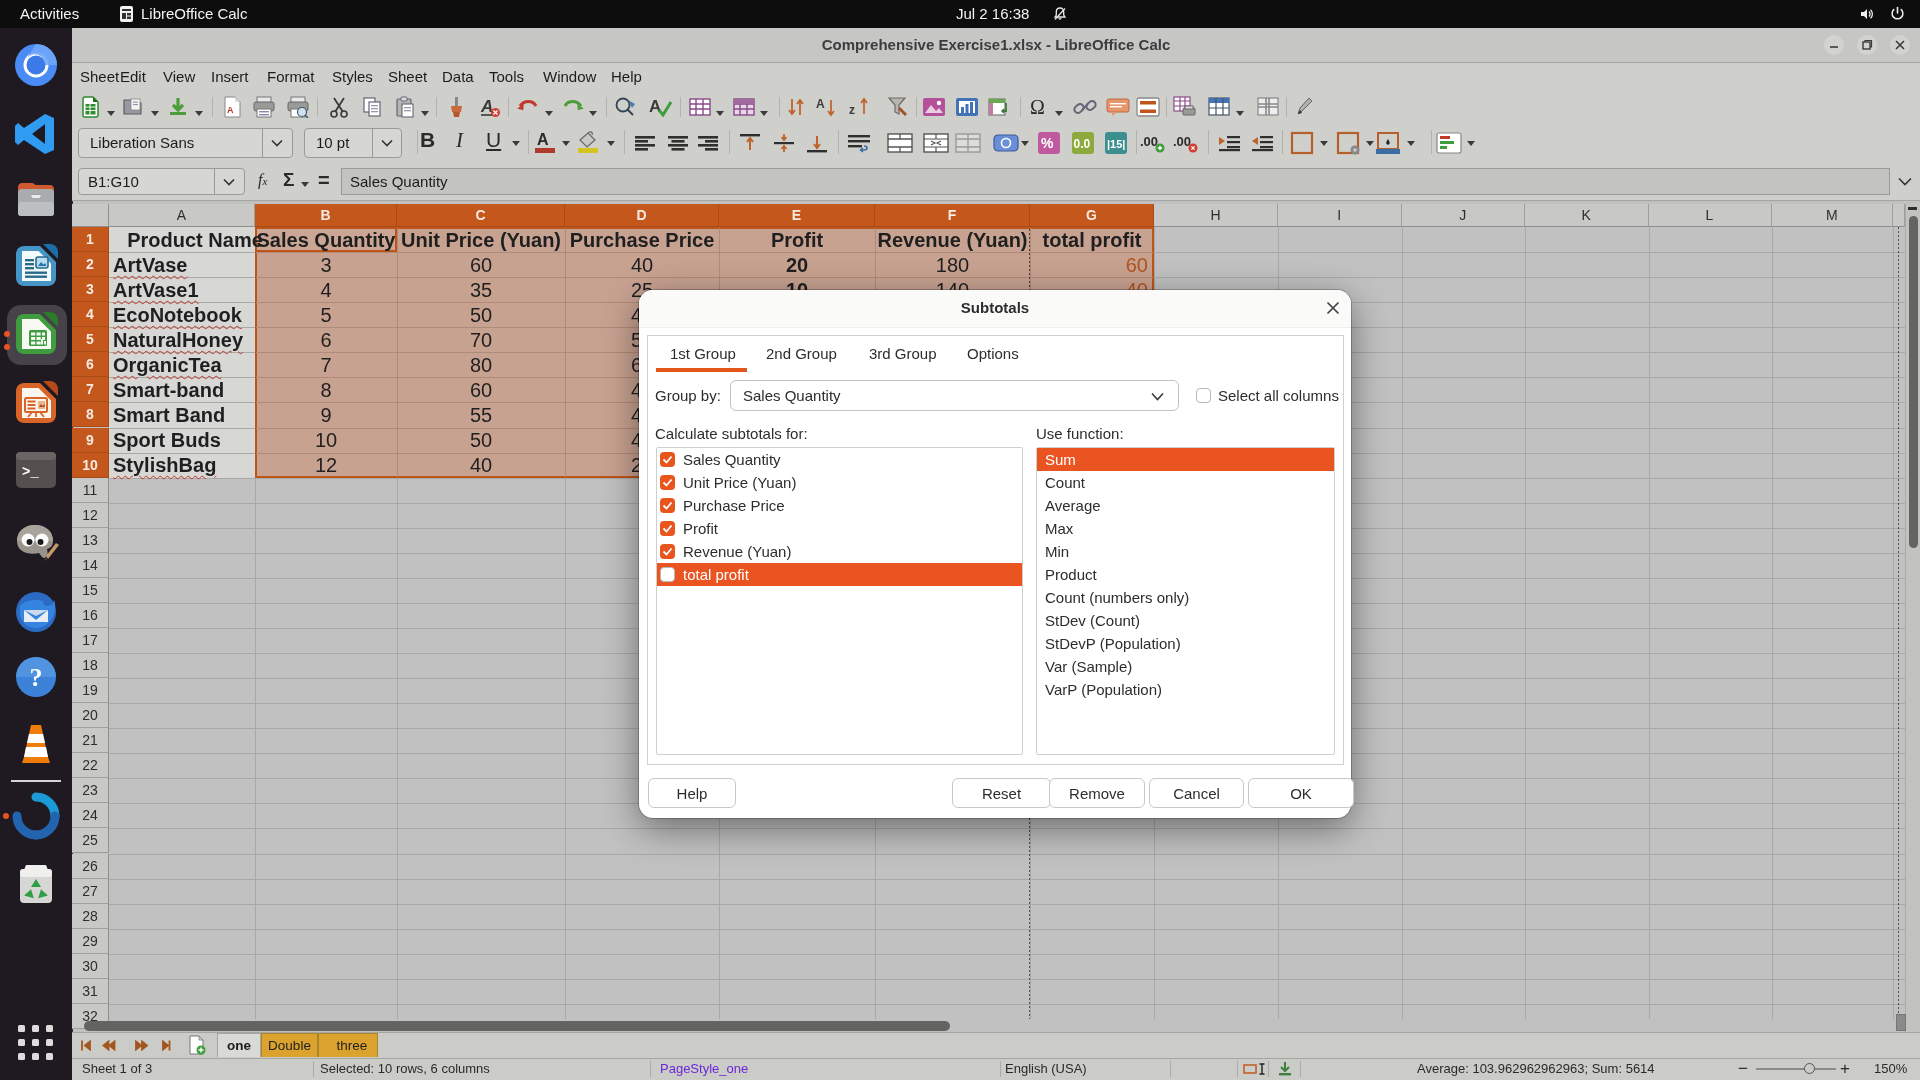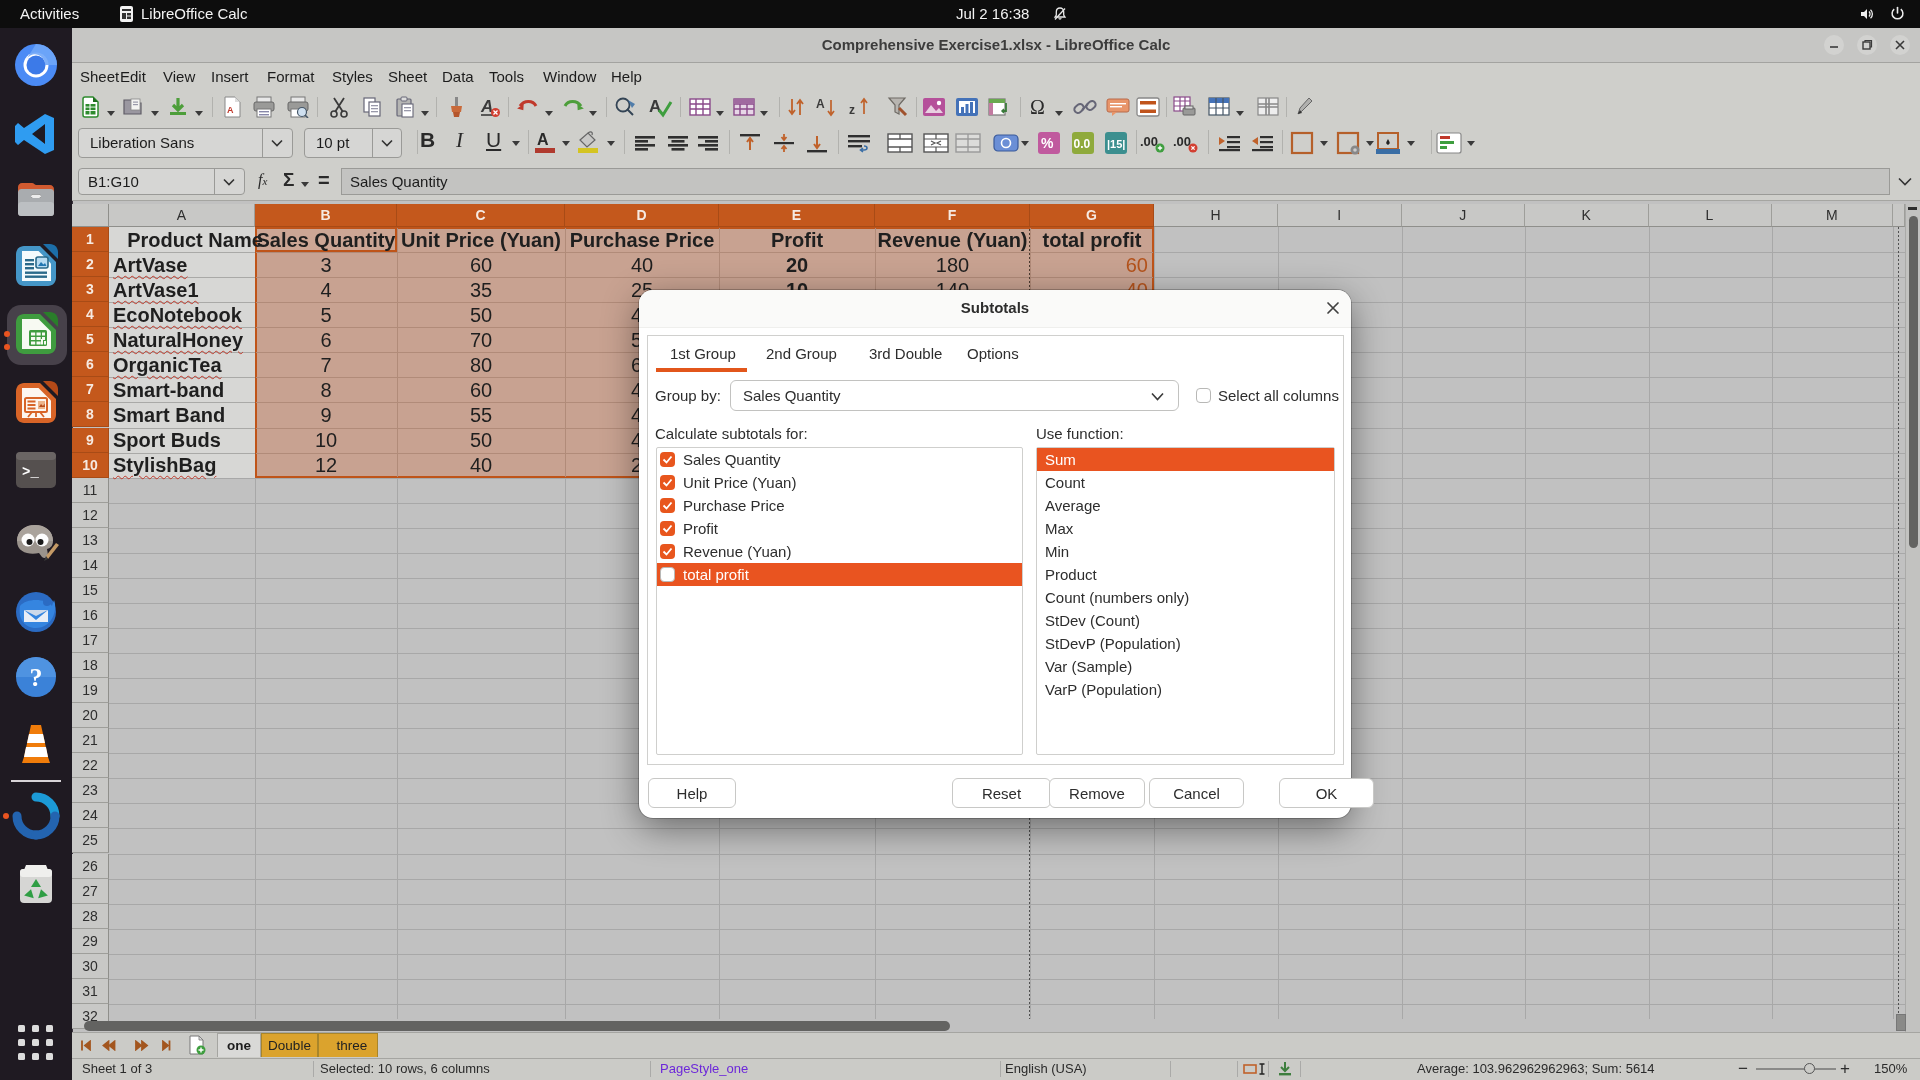--- a/index.html
+++ b/index.html
@@ -847,21 +847,21 @@
 <div class="tx" style="left:1874px;top:1061px;font-size:13px;color:#2a2a2a;">150%</div>
 <div class="ab" style="left:639px;top:290px;width:712px;height:528px;background:#ffffff;border-radius:14px;box-shadow:0 10px 36px rgba(0,0,0,0.45), 0 0 0 1px rgba(0,0,0,0.22);"></div>
 <div class="ab" style="left:639px;top:290px;width:712px;height:37px;background:#fafaf9;border-bottom:1px solid #efefed;border-radius:14px 14px 0 0;"></div>
 <div class="tx" style="left:639px;top:299px;width:712px;text-align:center;font-size:15px;font-weight:bold;color:#2d2d2d;">Subtotals</div>
 <svg class="ab" style="left:1324px;top:299px;" width="18" height="18" viewBox="0 0 18 18">
       <path d="M4 4 L14 14 M14 4 L4 14" stroke="#414141" stroke-width="1.7" stroke-linecap="round"></path>
     </svg>
 <div class="ab" style="left:647px;top:335px;width:697px;height:430px;border:1px solid #d0d0ce;box-sizing:border-box;"></div>
 <div class="tx dlgtxt" style="left:670px;top:345px;">1st Group</div>
 <div class="tx dlgtxt" style="left:766px;top:345px;">2nd Group</div>
-<div class="tx dlgtxt" style="left:869px;top:345px;">3rd Double</div>
+<div class="tx dlgtxt" style="left:869px;top:345px;">3rd Group</div>
 <div class="tx dlgtxt" style="left:967px;top:345px;">Options</div>
 <div class="ab" style="left:656px;top:368px;width:91px;height:4px;background:#e2561b;"></div>
 <div class="tx dlgtxt" style="left:655px;top:387px;">Group by:</div>
 <div class="ab" style="left:730px;top:380px;width:449px;height:31px;background:#fff;border:1px solid #c2c2c0;border-radius:6px;box-sizing:border-box;"></div>
 <div class="tx dlgtxt" style="left:743px;top:387px;">Sales Quantity</div>
 <svg class="ab" style="left:1151px;top:392px;" width="13" height="9" viewBox="0 0 13 9">
       <path d="M1 1.5 L6.5 7.5 L12 1.5" fill="none" stroke="#3a3a3a" stroke-width="1.6"></path>
     </svg>
 <div class="ab" style="left:1196px;top:388px;width:15px;height:15px;background:#fff;border:1px solid #b8b8b6;border-radius:4px;box-sizing:border-box;"></div>
 <div class="tx dlgtxt" style="left:1218px;top:387px;">Select all columns</div>
@@ -906,13 +906,13 @@
 <div class="tx dlgtxt" style="left:1045px;top:566px;color:#2d2d2d;">Product</div>
 <div class="tx dlgtxt" style="left:1045px;top:589px;color:#2d2d2d;">Count (numbers only)</div>
 <div class="tx dlgtxt" style="left:1045px;top:612px;color:#2d2d2d;">StDev (Count)</div>
 <div class="tx dlgtxt" style="left:1045px;top:635px;color:#2d2d2d;">StDevP (Population)</div>
 <div class="tx dlgtxt" style="left:1045px;top:658px;color:#2d2d2d;">Var (Sample)</div>
 <div class="tx dlgtxt" style="left:1045px;top:681px;color:#2d2d2d;">VarP (Population)</div>
 <div class="btn" style="left:648px;top:778px;width:88px;height:30px;">Help</div>
 <div class="btn" style="left:952px;top:778px;width:99px;height:30px;">Reset</div>
 <div class="btn" style="left:1049px;top:778px;width:96px;height:30px;">Remove</div>
 <div class="btn" style="left:1149px;top:778px;width:95px;height:30px;">Cancel</div>
-<div class="btn" style="left:1248px;top:778px;width:95px;height:30px;margin-left:31px;">OK</div>
+<div class="btn" style="left:1248px;top:778px;width:106px;height:30px;">OK</div>
 </div>
 </body></html>

